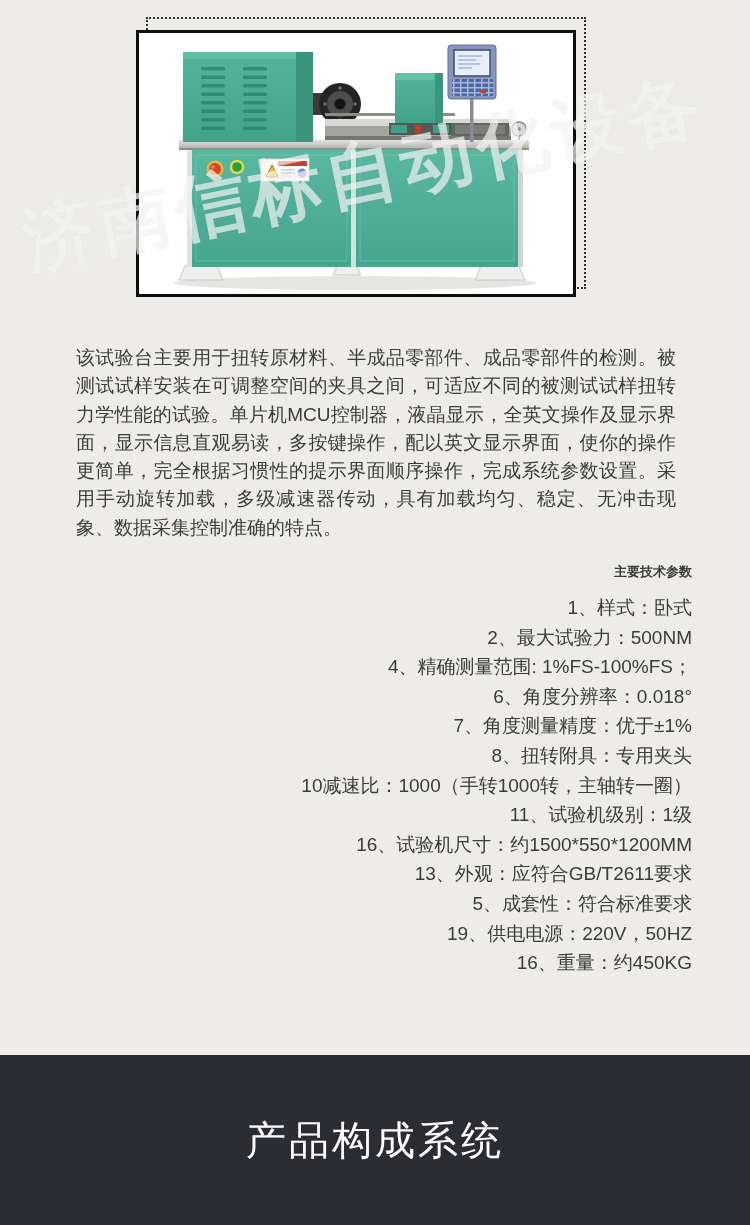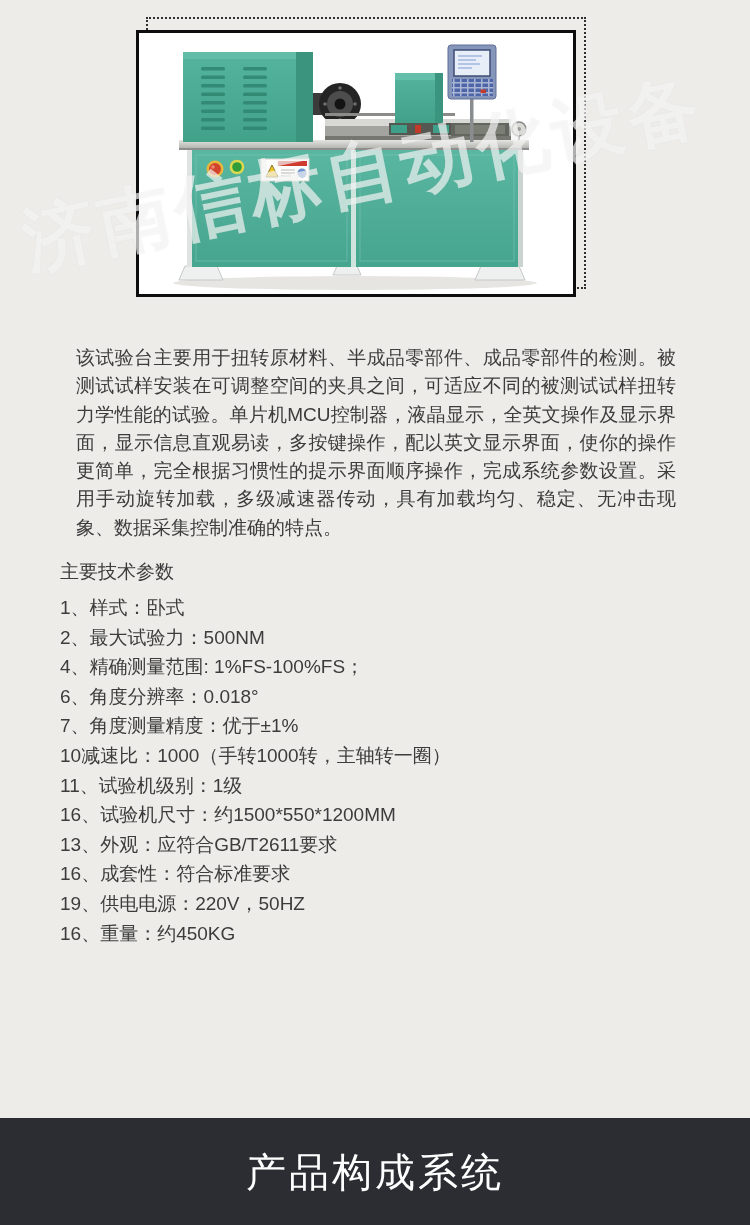--- a/index.html
+++ b/index.html
@@ -24,26 +24,26 @@
     position:absolute;left:24px;top:206px;width:780px;z-index:3;
     font-size:72px;font-weight:bold;letter-spacing:5px;line-height:1;
     color:rgba(255,255,255,0.62);
     text-shadow:0 0 1px rgba(150,150,150,0.22);
     transform:rotate(-11.5deg);transform-origin:left center;
     white-space:nowrap;pointer-events:none;
   }
   
   .content{padding:26px 58px 0 60px;font-size:19px;}
   .desc{margin:16px;line-height:28.3px;text-align:justify;}
-  .spec-heading{margin:15px 0 0;font-size:19px;font-weight:normal;line-height:28px;}
-  .spec-list{list-style:none;margin:7px 0 0;padding:0;}
+  .spec-heading{margin:15px 0 0;font-size:13px;font-weight:bold;line-height:28px;text-align:right;}
+  .spec-list{list-style:none;margin:7px 0 0;padding:0;text-align:right;}
   .spec-list li{line-height:29.6px;}
   
   .footer{
-    position:absolute;left:0;bottom:0;width:750px;height:107px;
+    position:absolute;left:0;bottom:0;width:750px;height:170px;
     background:#2b2d33;display:flex;align-items:center;justify-content:center;
   }
   .footer-title{color:#ffffff;font-size:40px;letter-spacing:3px;line-height:1;}
 </style>
 </head>
 <body>
 
 <div class="page">
 
   <section class="photo-section">
@@ -194,25 +194,26 @@
 
   <section class="content">
     <p class="desc">该试验台主要用于扭转原材料、半成品零部件、成品零部件的检测。被测试试样安装在可调整空间的夹具之间，可适应不同的被测试试样扭转力学性能的试验。单片机MCU控制器，液晶显示，全英文操作及显示界面，显示信息直观易读，多按键操作，配以英文显示界面，使你的操作更简单，完全根据习惯性的提示界面顺序操作，完成系统参数设置。采用手动旋转加载，多级减速器传动，具有加载均匀、稳定、无冲击现象、数据采集控制准确的特点。</p>
     <h2 class="spec-heading">主要技术参数</h2>
     <ul class="spec-list">
         <li>1、样式：卧式</li>
         <li>2、最大试验力：500NM</li>
         <li>4、精确测量范围: 1%FS-100%FS；</li>
         <li>6、角度分辨率：0.018°</li>
         <li>7、角度测量精度：优于±1%</li>
+        <li>8、扭转附具：专用夹头</li>
         <li>10减速比：1000（手转1000转，主轴转一圈）</li>
         <li>11、试验机级别：1级</li>
         <li>16、试验机尺寸：约1500*550*1200MM</li>
         <li>13、外观：应符合GB/T2611要求</li>
-        <li>16、成套性：符合标准要求</li>
+        <li>5、成套性：符合标准要求</li>
         <li>19、供电电源：220V，50HZ</li>
         <li>16、重量：约450KG</li>
       </ul>
   </section>
 
   <footer class="footer">
     <span class="footer-title">产品构成系统</span>
   </footer>
 
 </div>

